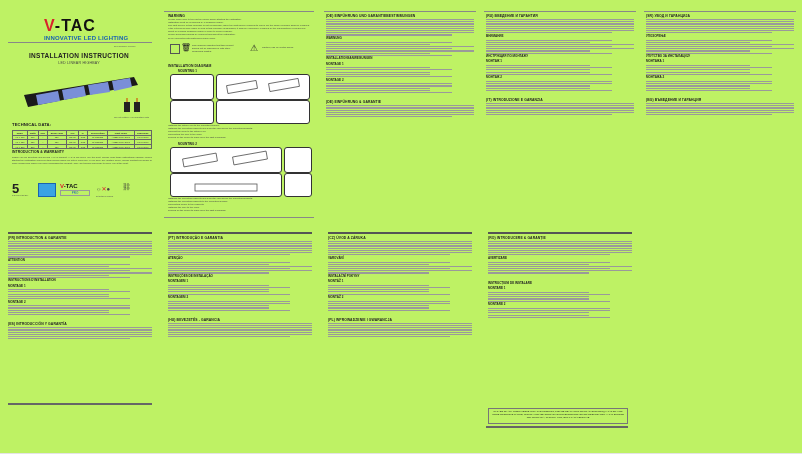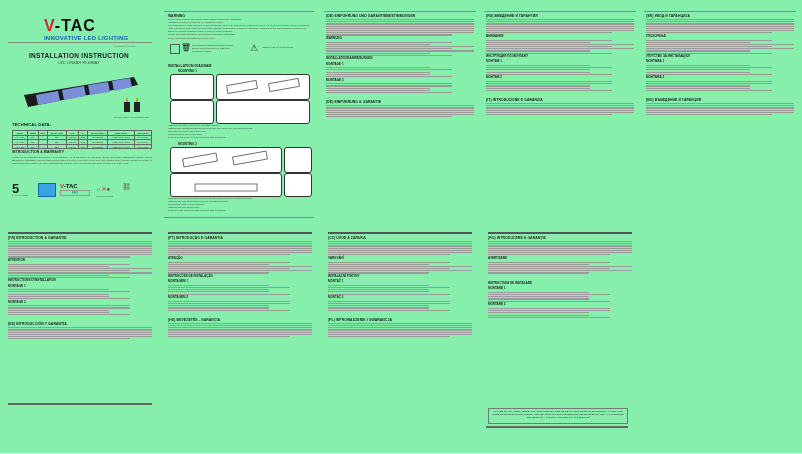--- a/index.html
+++ b/index.html
@@ -1,17 +1,17 @@
 <!DOCTYPE html>
 <html><head>
 <meta charset="utf-8">
 <style>
   html,body{margin:0;padding:0;background:#ffffff;}
   body{width:802px;height:454px;position:relative;overflow:hidden;font-family:"Liberation Sans",sans-serif;color:#222;}
-  .page{position:absolute;background:#86efac;}
+  .page{position:absolute;background:#bef264;}
   .col{position:absolute;overflow:hidden;}
   .topbar{position:absolute;height:2px;background:#555;}
   .sec-title{font-size:3.4px;font-weight:bold;text-transform:uppercase;margin:0 0 1px 0;line-height:4px;letter-spacing:0.1px;}
   .sub{font-size:3px;font-weight:bold;line-height:3.6px;margin-top:1.5px;}
   .para{font-size:2.4px;line-height:3.1px;color:#444;margin:0 0 2px 0;text-align:justify;}
   .li{font-size:2.4px;line-height:3.1px;color:#444;}
   .line{height:1.1px;background:#9a9a9a;margin:1.1px 0;}
   .line.s{width:70%;}
   .line.m{width:85%;}
   .logo{position:absolute;left:40px;top:18px;width:75px;height:20px;}

